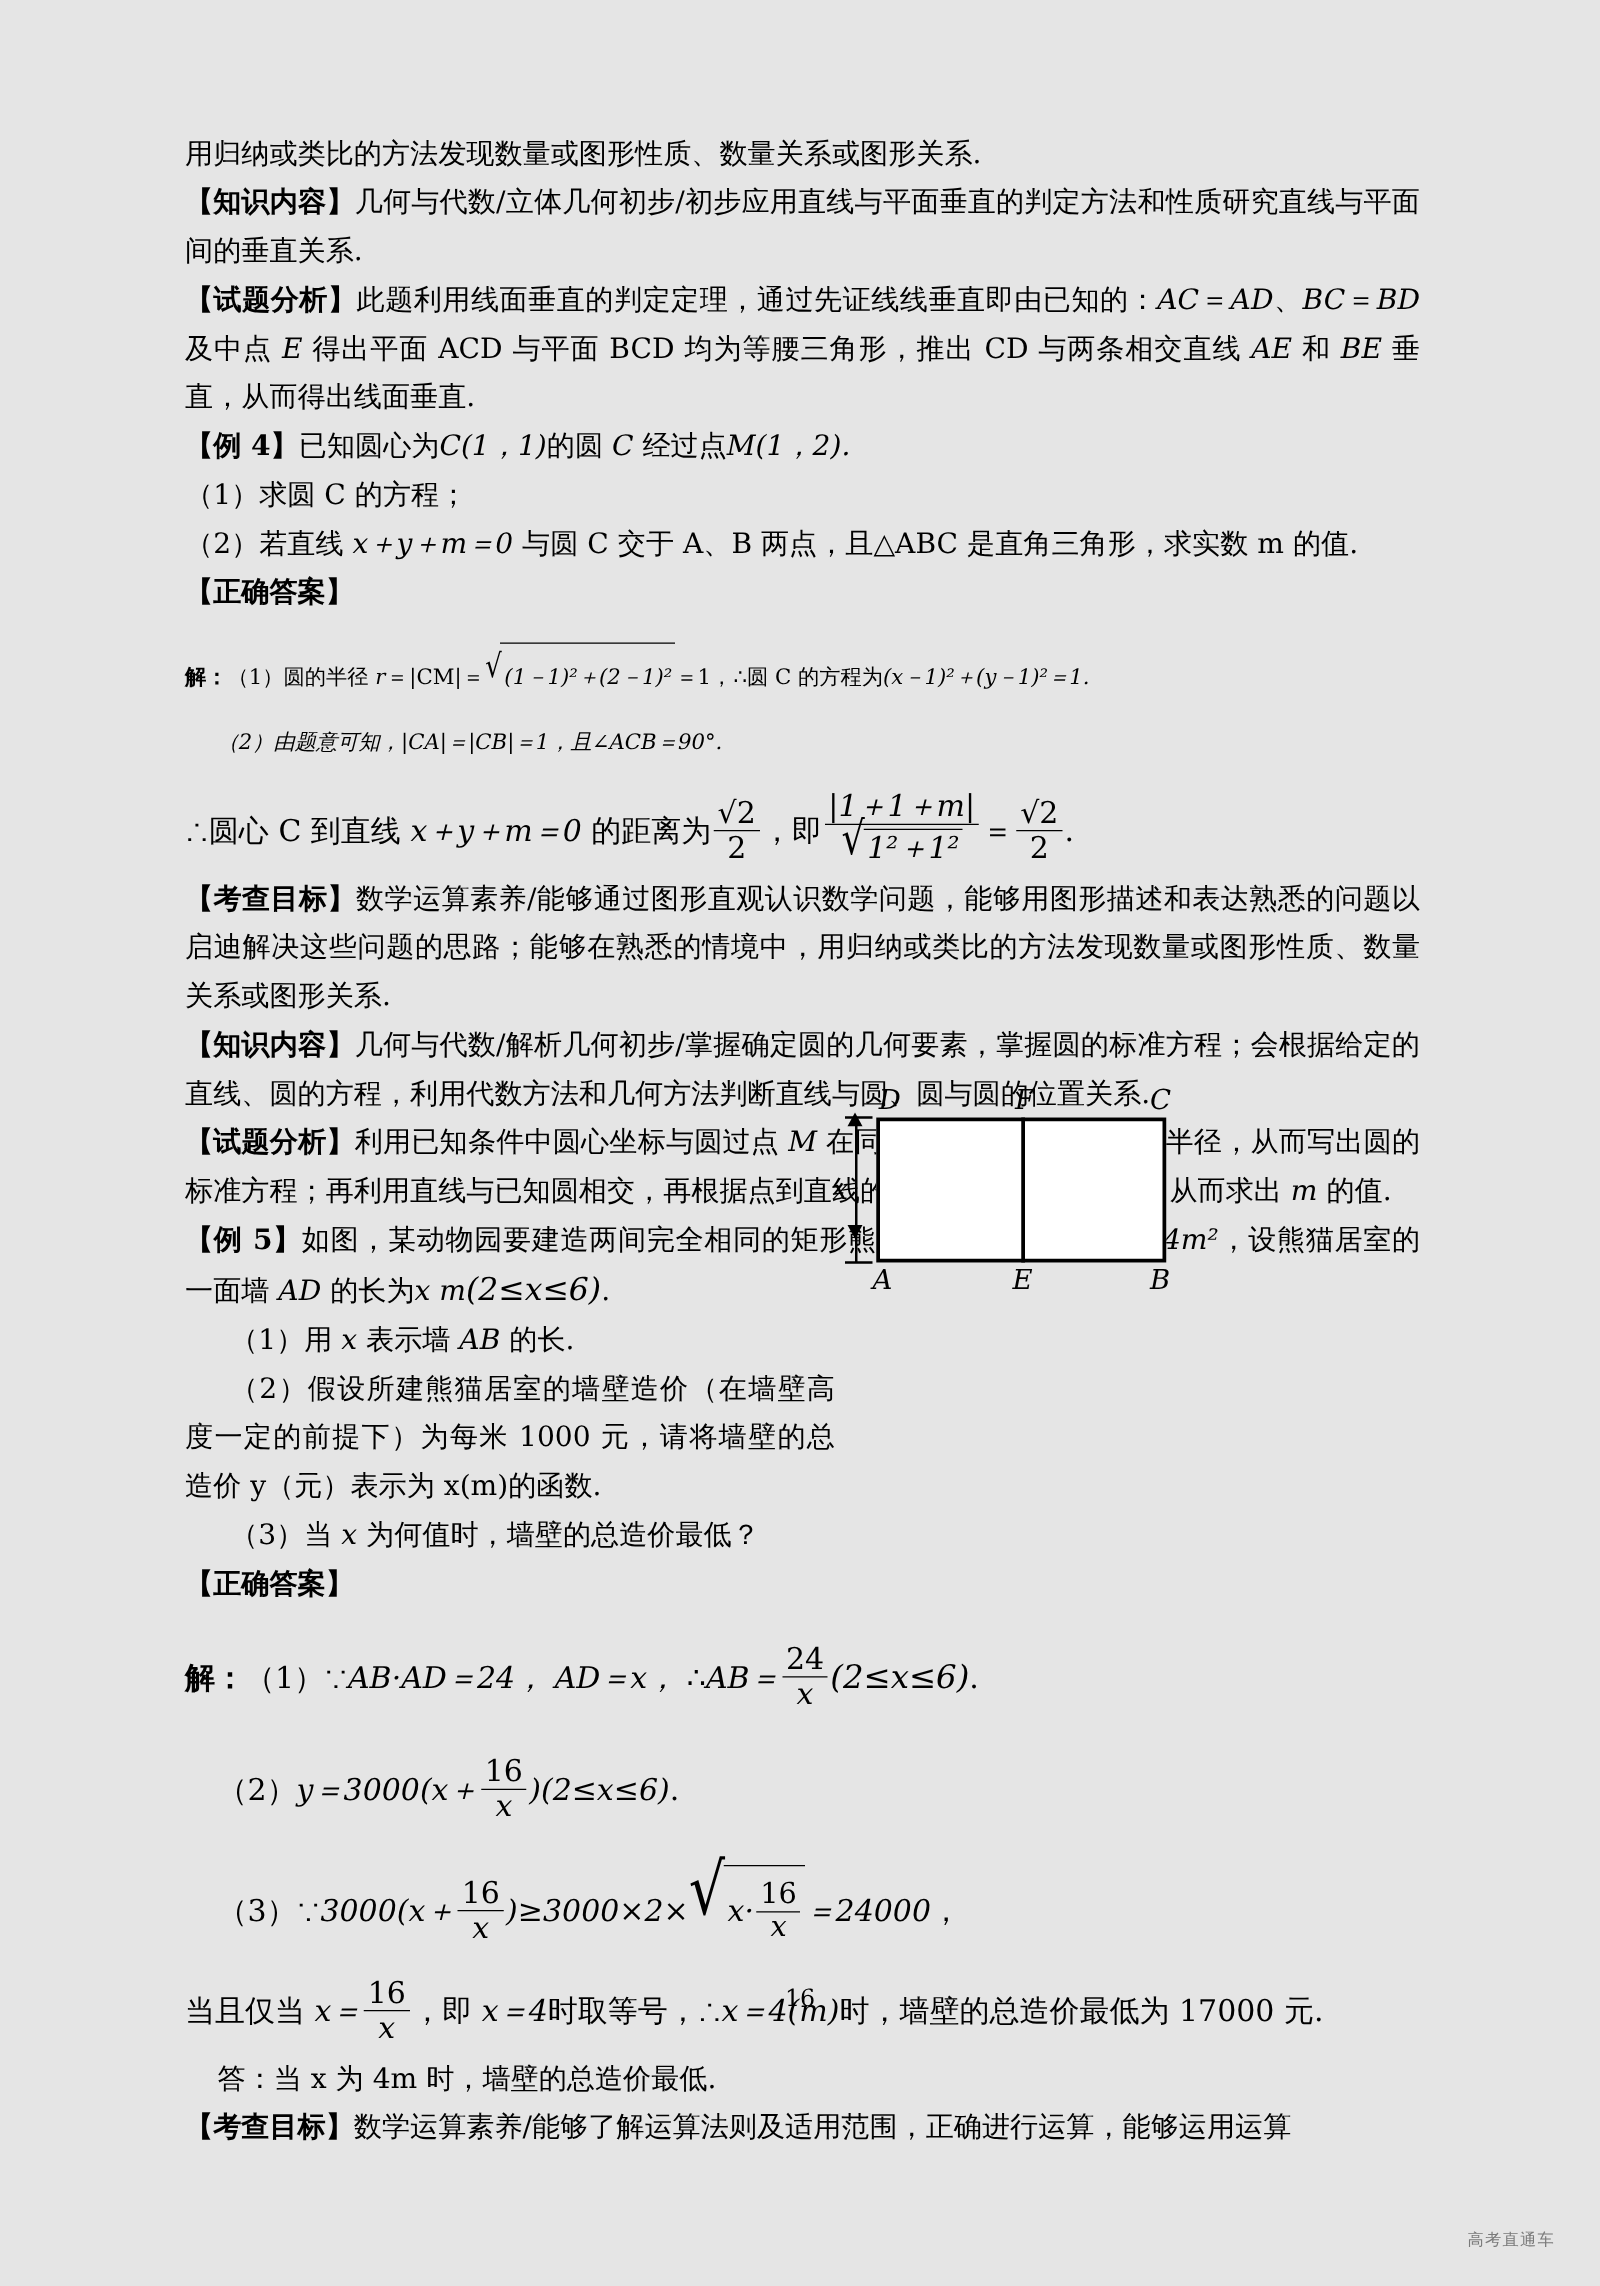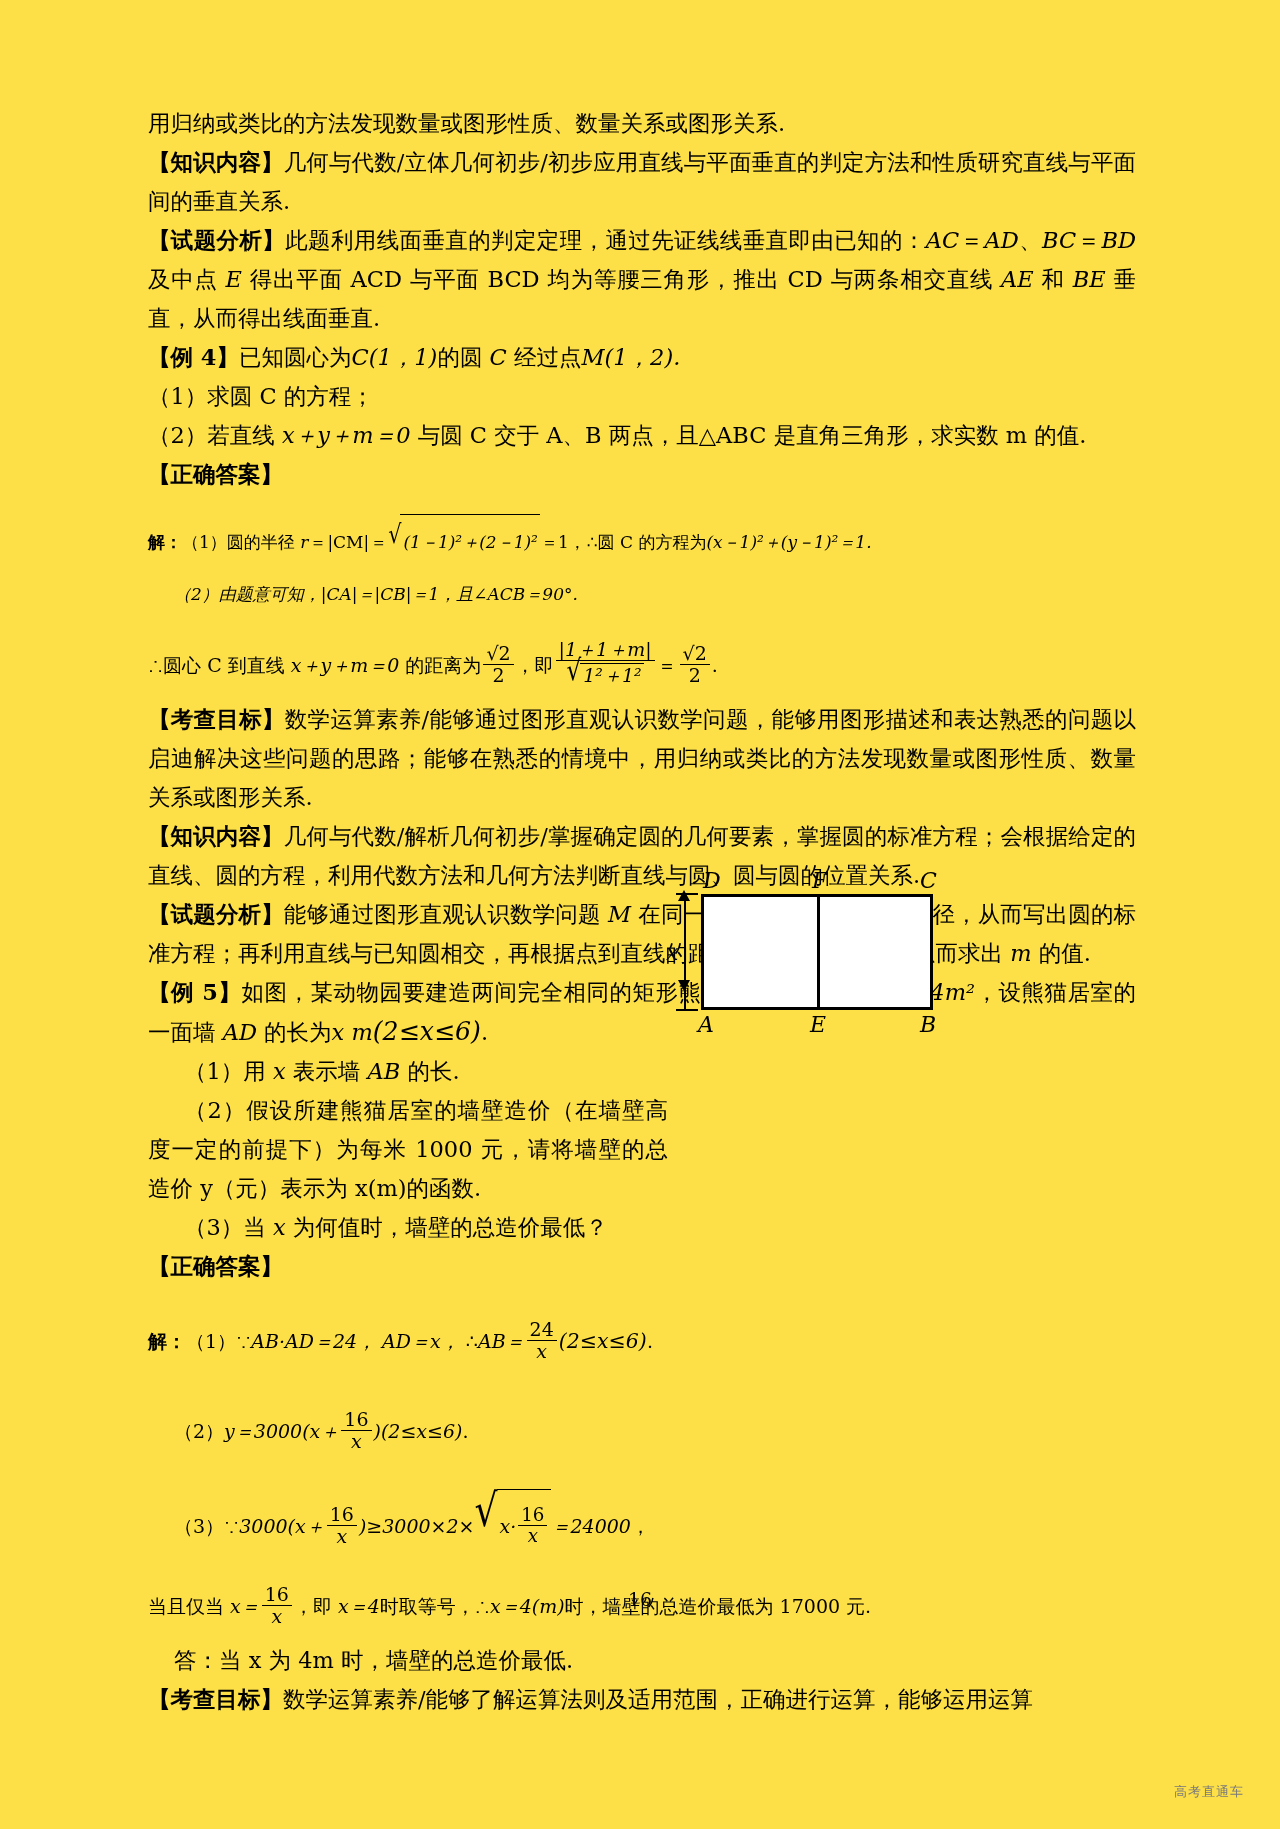--- a/index.html
+++ b/index.html
@@ -9,21 +9,21 @@
   }
   body {
     font-family: "DejaVu Serif", "Liberation Serif", serif;
     color: #000000;
   }
   .page {
     position: relative;
     width: 1280px;
     height: 1829px;
     margin: 0 auto;
-    background: #fde047;
+    background: #e5e5e5;
     overflow: hidden;
   }
   .content {
     position: absolute;
     left: 148px;
     top: 104px;
     width: 988px;
   }
   .ln {
     font-size: 22.5px;
@@ -148,21 +148,21 @@
     position: absolute;
     right: 36px;
     bottom: 28px;
     font-size: 13px;
     color: #7a7a7a;
     font-family: "DejaVu Sans", "Liberation Sans", sans-serif;
     letter-spacing: 1px;
   }
   .blk { margin: 0; }
   .eq { font-size: 17px; line-height: 52px; }
-  .eq-lg { font-size: 19px; line-height: 70px; }
+  .eq-lg { font-size: 24px; line-height: 70px; }
   .pad-l { padding-left: 26px; }
   .spacer-sm { height: 10px; }
   .spacer { height: 20px; }
 </style>
 </head>
 <body>
 
 <div class="page">
 
   <div class="content">
@@ -214,21 +214,21 @@
 
     <p class="ln blk indent">
       <span class="tag">【考查目标】</span><span>数学运算素养/能够通过图形直观认识数学问题，能够用图形描述和表达熟悉的问题以启迪解决这些问题的思路；能够在熟悉的情境中，用归纳或类比的方法发现数量或图形性质、数量关系或图形关系.</span>
     </p>
 
     <p class="ln blk indent">
       <span class="tag">【知识内容】</span><span>几何与代数/解析几何初步/掌握确定圆的几何要素，掌握圆的标准方程；会根据给定的直线、圆的方程，利用代数方法和几何方法判断直线与圆、圆与圆的位置关系.</span>
     </p>
 
     <p class="ln blk indent">
-      <span class="tag">【试题分析】</span><span>能够通过图形直观认识数学问题 </span><span class="mi">M</span><span> 在同一直线上，先求出圆的半径，从而写出圆的标准方程；再利用直线与已知圆相交，再根据点到直线的距离公式，列出方程，从而求出 </span><span class="mi">m</span><span> 的值.</span>
+      <span class="tag">【试题分析】</span><span>利用已知条件中圆心坐标与圆过点 </span><span class="mi">M</span><span> 在同一直线上，先求出圆的半径，从而写出圆的标准方程；再利用直线与已知圆相交，再根据点到直线的距离公式，列出方程，从而求出 </span><span class="mi">m</span><span> 的值.</span>
     </p>
 
     <p class="ln blk indent">
       <span class="tag">【例 5】</span><span>如图，某动物园要建造两间完全相同的矩形熊猫居室，其总面积为 </span><span class="mi">24m²</span><span>，设熊猫居室的一面墙 </span><span class="mi">AD</span><span> 的长为</span><span class="mi">x m</span><span class="mi" style="font-size:1.12em">(2≤x≤6)</span><span>.</span>
     </p>
 
     <div style="width:520px;">
       <p class="ln blk" style="text-indent:36px;">
         <span>（1）用 </span><span class="mi">x</span><span> 表示墙 </span><span class="mi">AB</span><span> 的长.</span>
       </p>

